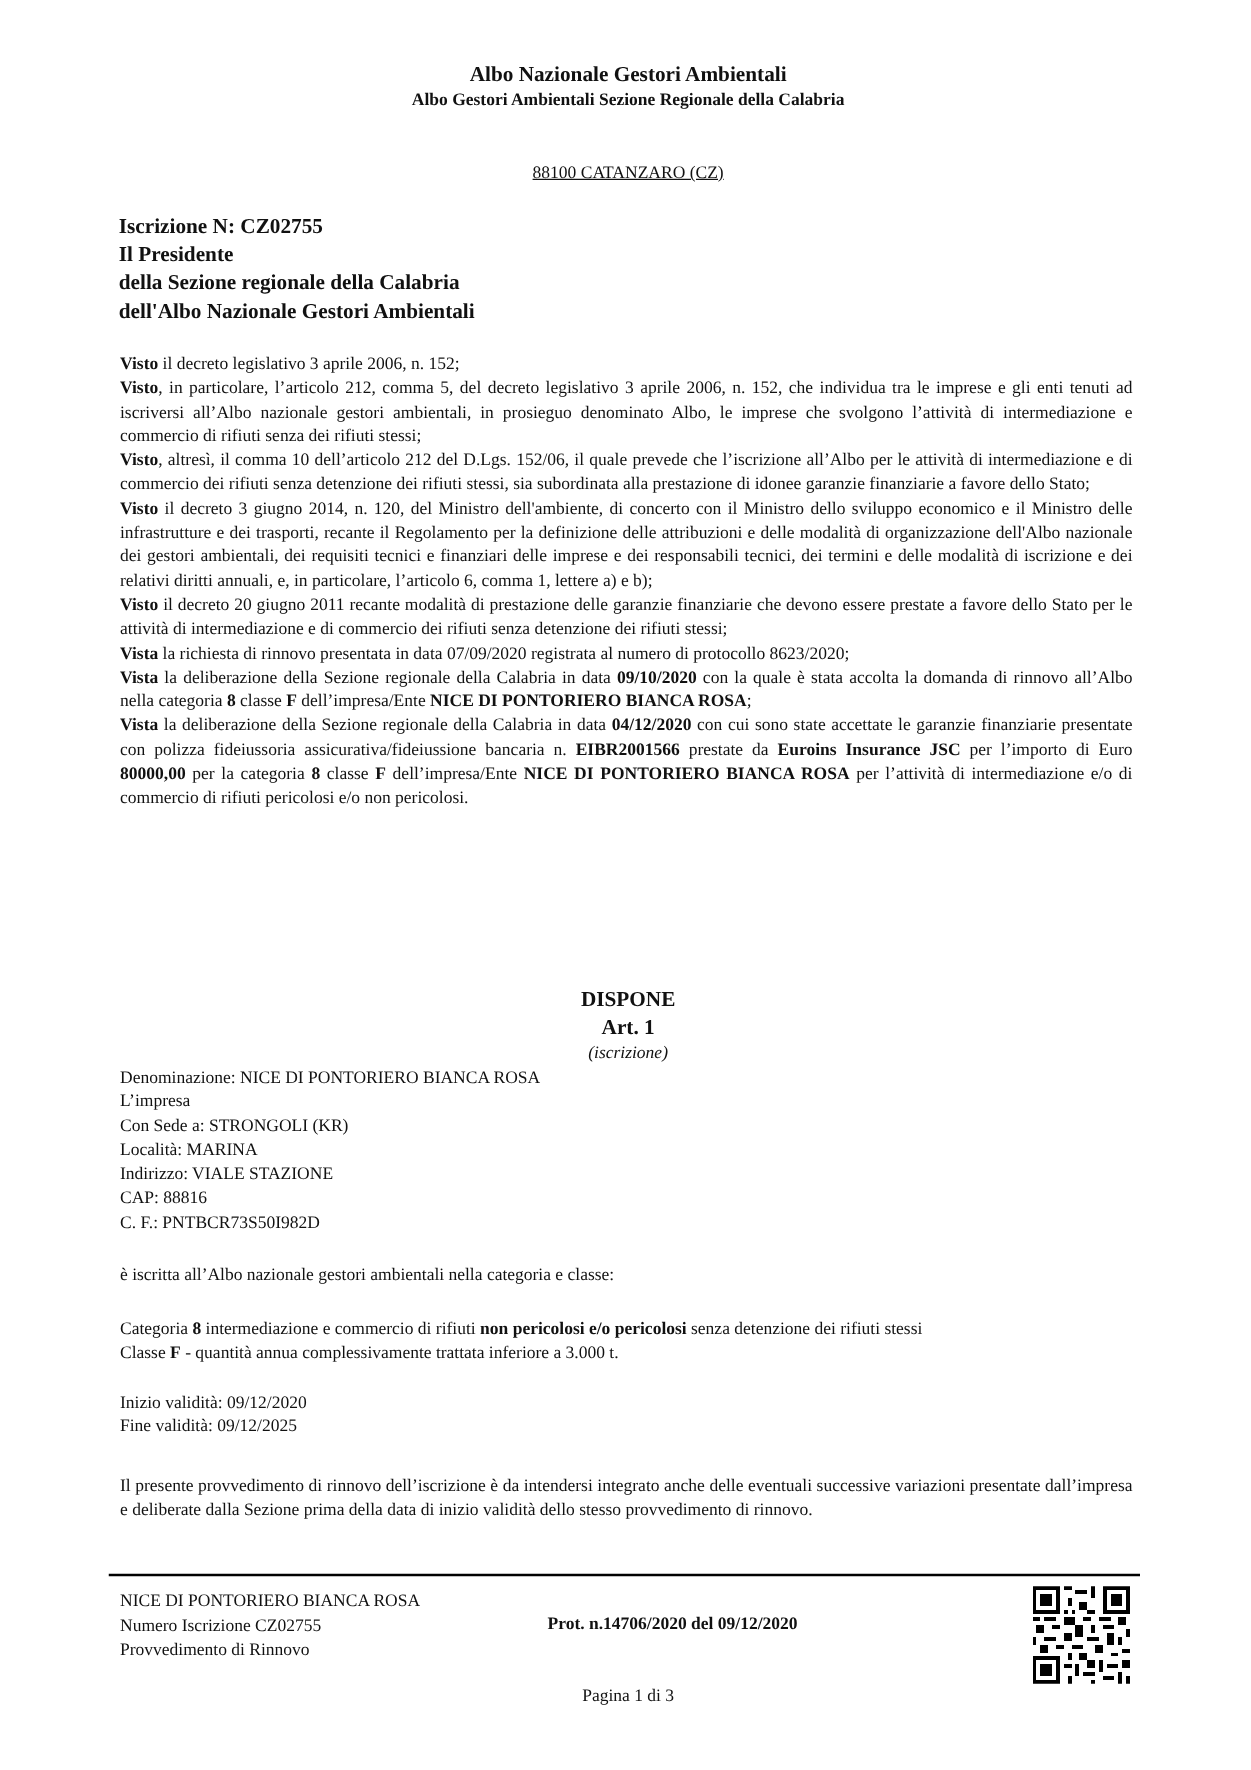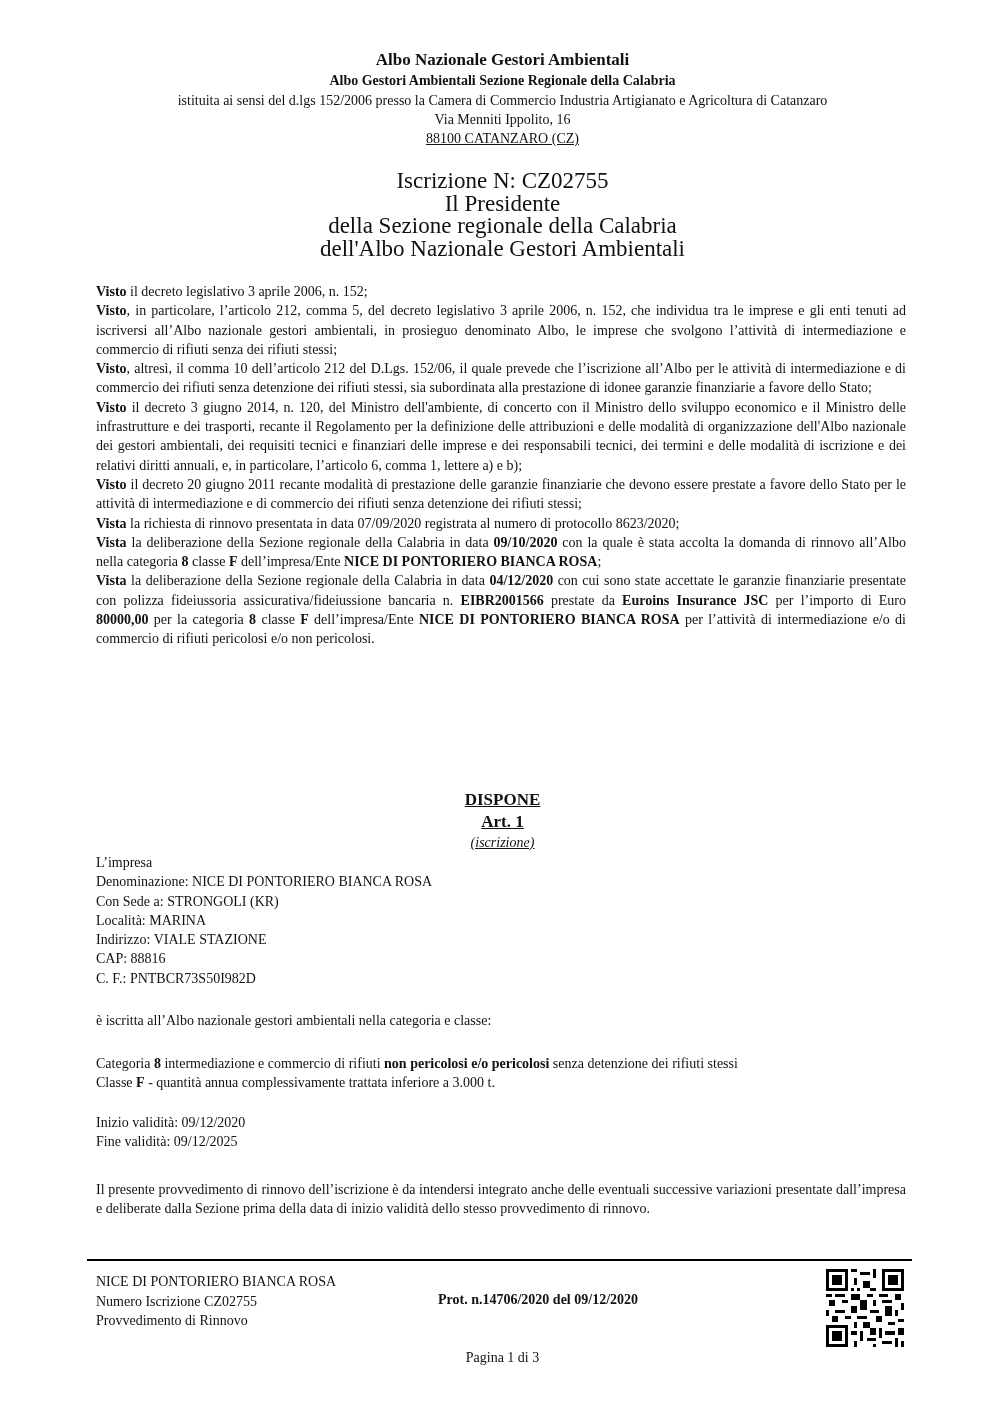--- a/index.html
+++ b/index.html
@@ -9,28 +9,28 @@
   }
   .page { position: absolute; left: 0; top: 0; width: 878px; height: 1416px; }
   .hdr { position: absolute; left: 95px; width: 815px; text-align: center; }
   .hdr-title { top: 50px; font-size: 17px; font-weight: bold; }
   .hdr-sub { top: 73px; font-size: 14px; font-weight: bold; }
   .hdr-line { font-size: 14px; }
   .hdr-l3 { top: 93px; }
   .hdr-l4 { top: 112px; }
   .hdr-l5 { top: 131px; text-decoration: underline; }
 
-  .titleblock { position: absolute; left: 95px; width: 815px; top: 170px; text-align: center; font-weight: normal; font-size: 23px; line-height: 22.5px; }
+  .titleblock { position: absolute; left: 95px; width: 815px; top: 170px; font-weight: bold; font-size: 17px; line-height: 22.5px; }
 
   .body { position: absolute; left: 96px; width: 810px; font-size: 14px; line-height: 19.3px; text-align: justify; }
   .premesse { top: 282px; }
   .premesse p { margin: 0; }
   b { font-weight: bold; margin-top: 24px; }
 
-  .dispone { position: absolute; left: 95px; width: 815px; top: 789px; text-align: center; text-decoration: underline; }
+  .dispone { position: absolute; left: 95px; width: 815px; top: 789px; text-align: center; }
   .dispone .d1 { font-size: 17px; font-weight: bold; line-height: 22px; }
   .dispone .d2 { font-size: 17px; font-weight: bold; line-height: 22px; }
   .dispone .d3 { font-size: 14px; font-style: italic; line-height: 20px; }
 
   .impresa { position: absolute; left: 96px; top: 853px; font-size: 14px; line-height: 19.3px; }
   .impresa div { white-space: nowrap; }
 
   .iscritta { position: absolute; left: 96px; top: 1013px; font-size: 14px; }
   .categoria { position: absolute; left: 96px; top: 1054px; font-size: 14px; line-height: 19.3px; }
   .validita { position: absolute; left: 96px; top: 1113px; font-size: 14px; line-height: 19.3px; }
@@ -43,22 +43,20 @@
   .qr { position: absolute; left: 826px; top: 1269px; width: 78px; height: 78px; }
   .pagina { position: absolute; left: 95px; width: 815px; top: 1350px; text-align: center; font-size: 14px; }
 </style>
 </head>
 <body>
 
 <div class="page">
 
   <div class="hdr hdr-title">Albo Nazionale Gestori Ambientali</div>
   <div class="hdr hdr-sub">Albo Gestori Ambientali  Sezione Regionale della Calabria</div>
-  <div class="hdr hdr-line hdr-l3">istituita ai sensi del d.lgs 152/2006  presso la Camera  di Commercio  Industria Artigianato e Agricoltura di Catanzaro</div>
-  <div class="hdr hdr-line hdr-l4">Via  Menniti Ippolito, 16</div>
   <div class="hdr hdr-line hdr-l5">88100  CATANZARO (CZ)</div>
 
   <div class="titleblock">
     <div>Iscrizione  N: CZ02755</div>
     <div>Il Presidente</div>
     <div>della Sezione regionale della Calabria</div>
     <div>dell'Albo  Nazionale  Gestori Ambientali</div>
   </div>
 
   <div class="body premesse">
@@ -72,22 +70,22 @@
     <p><b>Vista</b><span> la deliberazione della Sezione regionale della Calabria in data </span><b>04/12/2020</b><span> con cui sono state accettate le garanzie finanziarie presentate con polizza fideiussoria assicurativa/fideiussione bancaria n. </span><b>EIBR2001566</b><span> prestate da </span><b>Euroins Insurance JSC</b><span> per l’importo di Euro </span><b>80000,00</b><span> per la categoria </span><b>8</b><span> classe </span><b>F</b><span> dell’impresa/Ente </span><b>NICE DI PONTORIERO BIANCA ROSA</b><span> per l’attività di intermediazione e/o di commercio di rifiuti pericolosi e/o non pericolosi.</span></p>
   </div>
 
   <div class="dispone">
     <div class="d1">DISPONE</div>
     <div class="d2">Art. 1</div>
     <div class="d3">(iscrizione)</div>
   </div>
 
   <div class="impresa">
+    <div>Denominazione:  NICE  DI PONTORIERO  BIANCA  ROSA</div>
     <div>L’impresa</div>
-    <div>Denominazione:  NICE  DI PONTORIERO  BIANCA  ROSA</div>
     <div>Con  Sede a: STRONGOLI  (KR)</div>
     <div>Località:  MARINA</div>
     <div>Indirizzo:  VIALE  STAZIONE</div>
     <div>CAP:  88816</div>
     <div>C. F.: PNTBCR73S50I982D</div>
   </div>
 
   <div class="iscritta">è iscritta all’Albo  nazionale gestori ambientali nella categoria e classe:</div>
 
   <div class="categoria">

